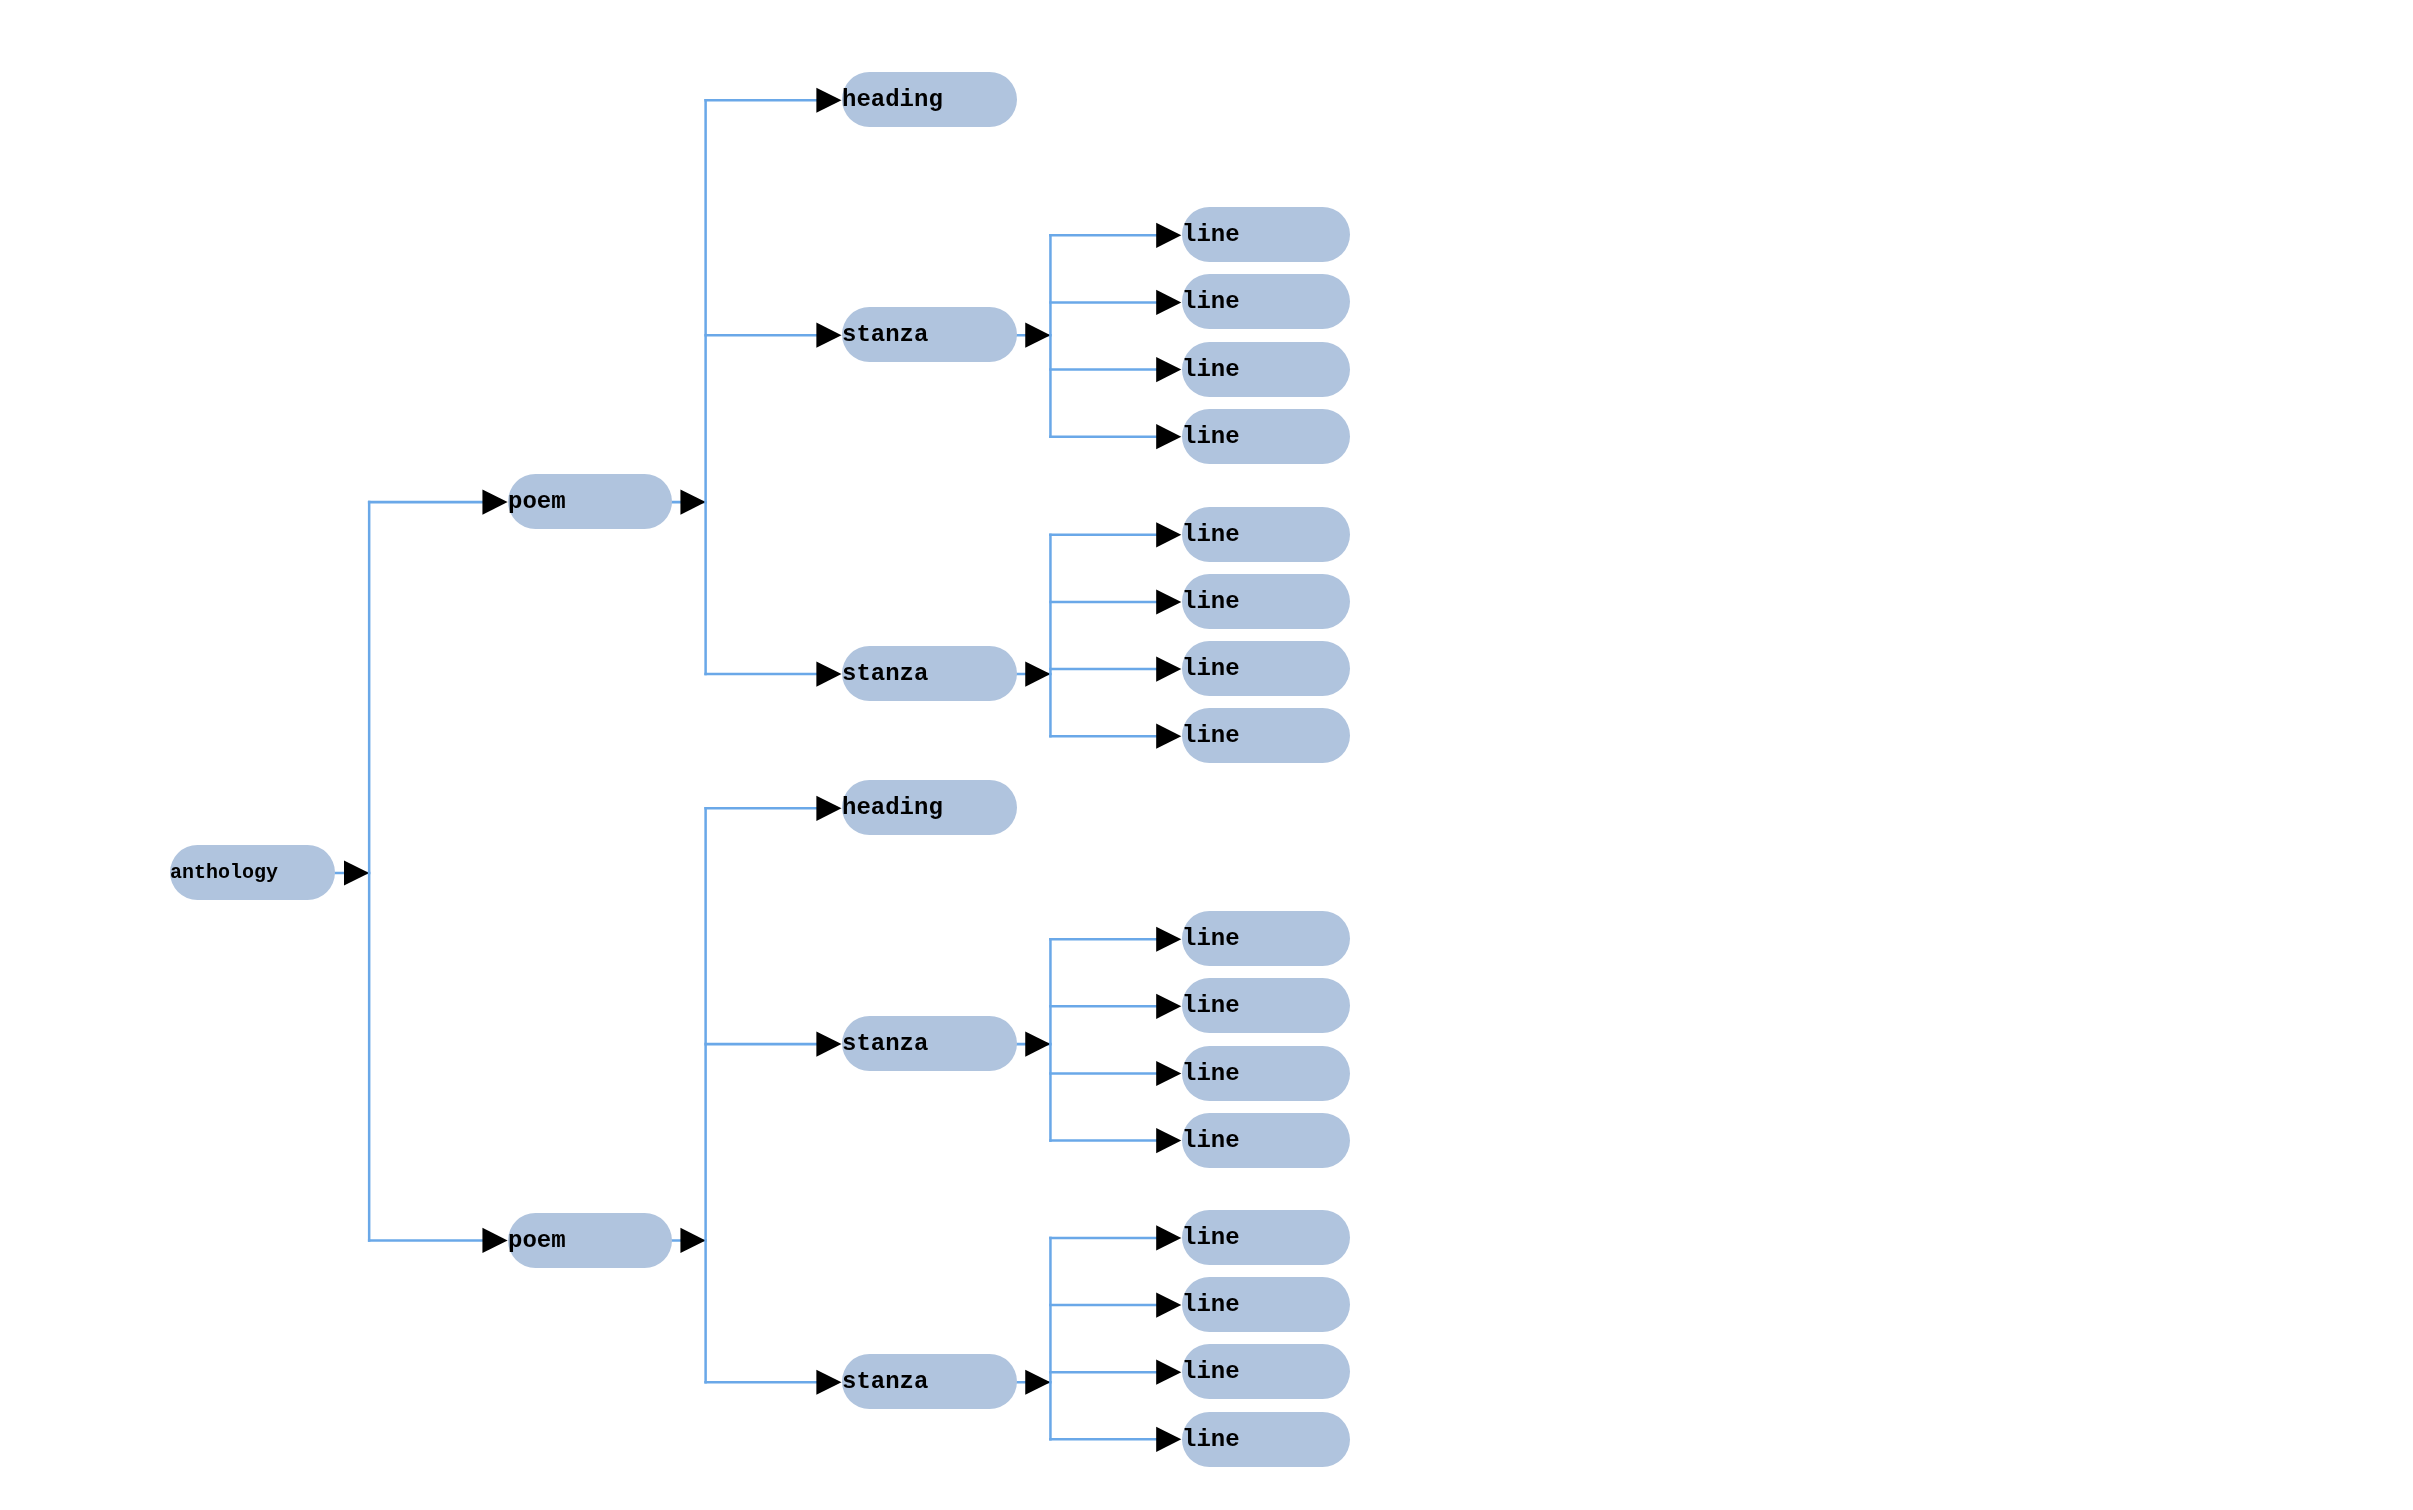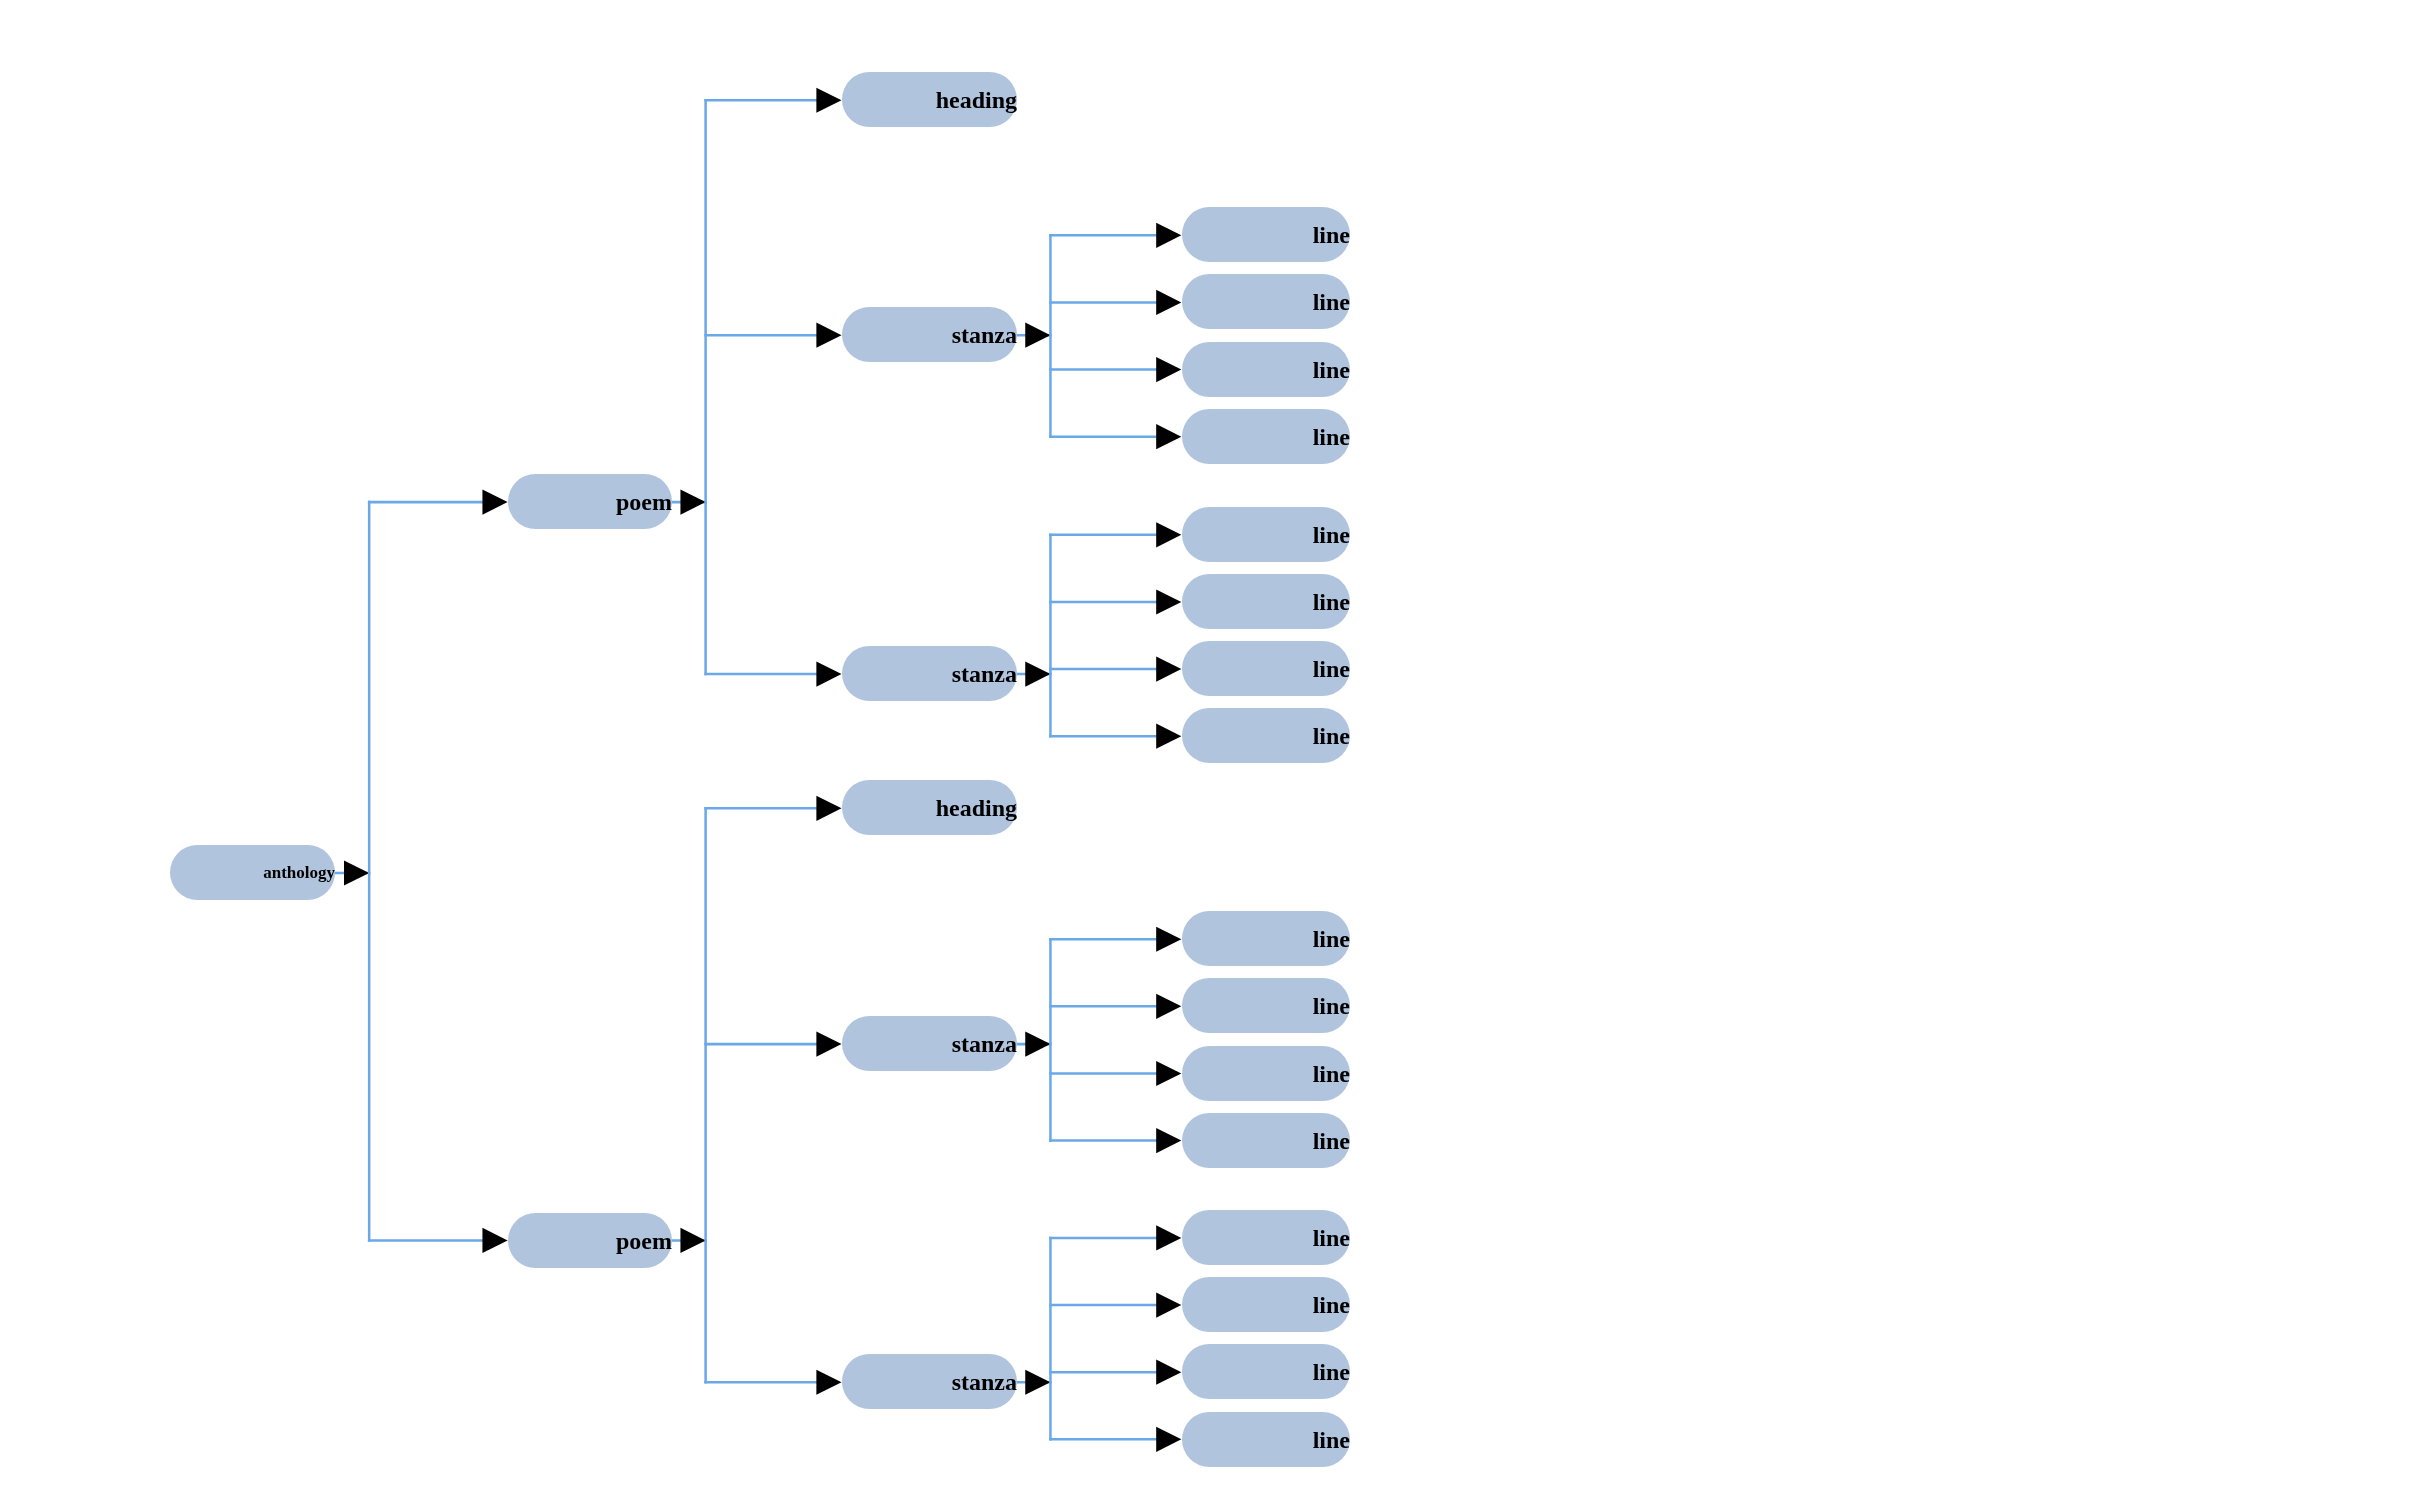--- a/index.html
+++ b/index.html
@@ -25,24 +25,24 @@
     width: 2413px;
     height: 1511px;
   }
   .node {
     position: absolute;
     box-sizing: border-box;
     background: #b0c4de;
     border-radius: 838px;
     display: flex;
     align-items: center;
-    justify-content: flex-end;
+    justify-content: flex-start;
     color: #000000;
     font-weight: bold;
-    font-family: Liberation Serif, serif;
+    font-family: Liberation Mono, monospace;
     line-height: 1;
     white-space: nowrap;
     user-select: none;
   }
   .node-label {
     display: block;
   }
 </style>
 </head>
 <body>
@@ -113,21 +113,21 @@
       <line x1="1252" y1="1475" x2="1380" y2="1475" stroke="#6aa8e8" stroke-width="3" stroke-linecap="square"></line>
       <polygon points="1408,1475 1378,1460 1378,1490" fill="#000000"></polygon>
       <line x1="1252" y1="1555" x2="1380" y2="1555" stroke="#6aa8e8" stroke-width="3" stroke-linecap="square"></line>
       <polygon points="1408,1555 1378,1540 1378,1570" fill="#000000"></polygon>
       <line x1="1252" y1="1635" x2="1380" y2="1635" stroke="#6aa8e8" stroke-width="3" stroke-linecap="square"></line>
       <polygon points="1408,1635 1378,1620 1378,1650" fill="#000000"></polygon>
       <line x1="1252" y1="1715" x2="1380" y2="1715" stroke="#6aa8e8" stroke-width="3" stroke-linecap="square"></line>
       <polygon points="1408,1715 1378,1700 1378,1730" fill="#000000"></polygon>
     </svg>
   <div id="nodes">
-      <div class="node" style="left: 170px; top: 845px; width: 165px; height: 55px; font-size: 17px; background: rgb(176, 196, 222); color: rgb(0, 0, 0);">
+      <div class="node" style="left: 170px; top: 845px; width: 165px; height: 55px; font-size: 20px; background: rgb(176, 196, 222); color: rgb(0, 0, 0);">
         <span class="node-label">anthology</span>
       </div>
       <div class="node" style="left: 508px; top: 474px; width: 164px; height: 55px; font-size: 24px; background: rgb(176, 196, 222); color: rgb(0, 0, 0);">
         <span class="node-label">poem</span>
       </div>
       <div class="node" style="left: 508px; top: 1213px; width: 164px; height: 55px; font-size: 24px; background: rgb(176, 196, 222); color: rgb(0, 0, 0);">
         <span class="node-label">poem</span>
       </div>
       <div class="node" style="left: 842px; top: 72px; width: 175px; height: 55px; font-size: 24px; background: rgb(176, 196, 222); color: rgb(0, 0, 0);">
         <span class="node-label">heading</span>

